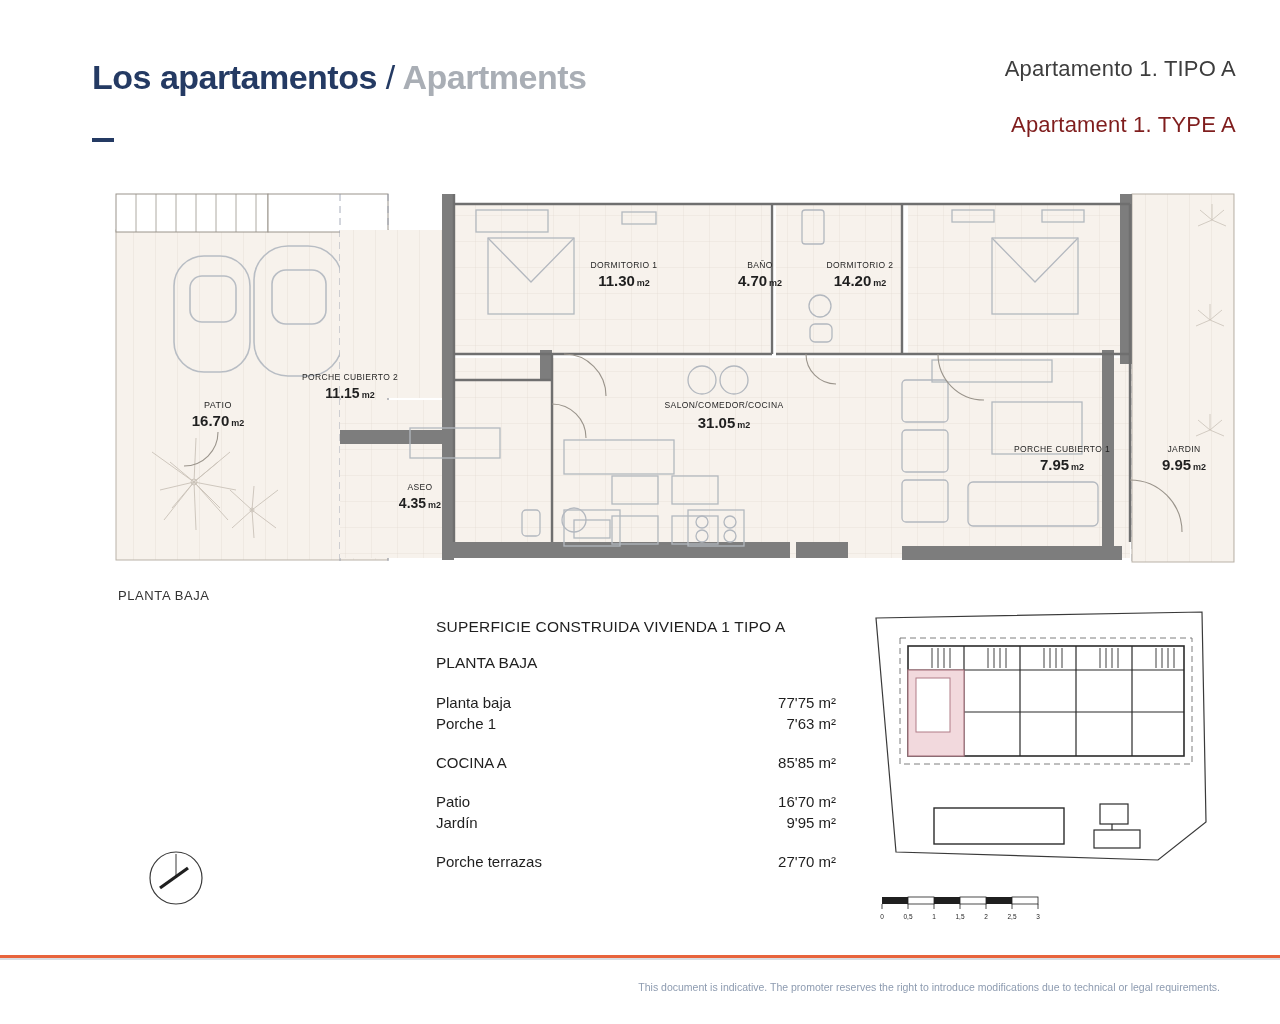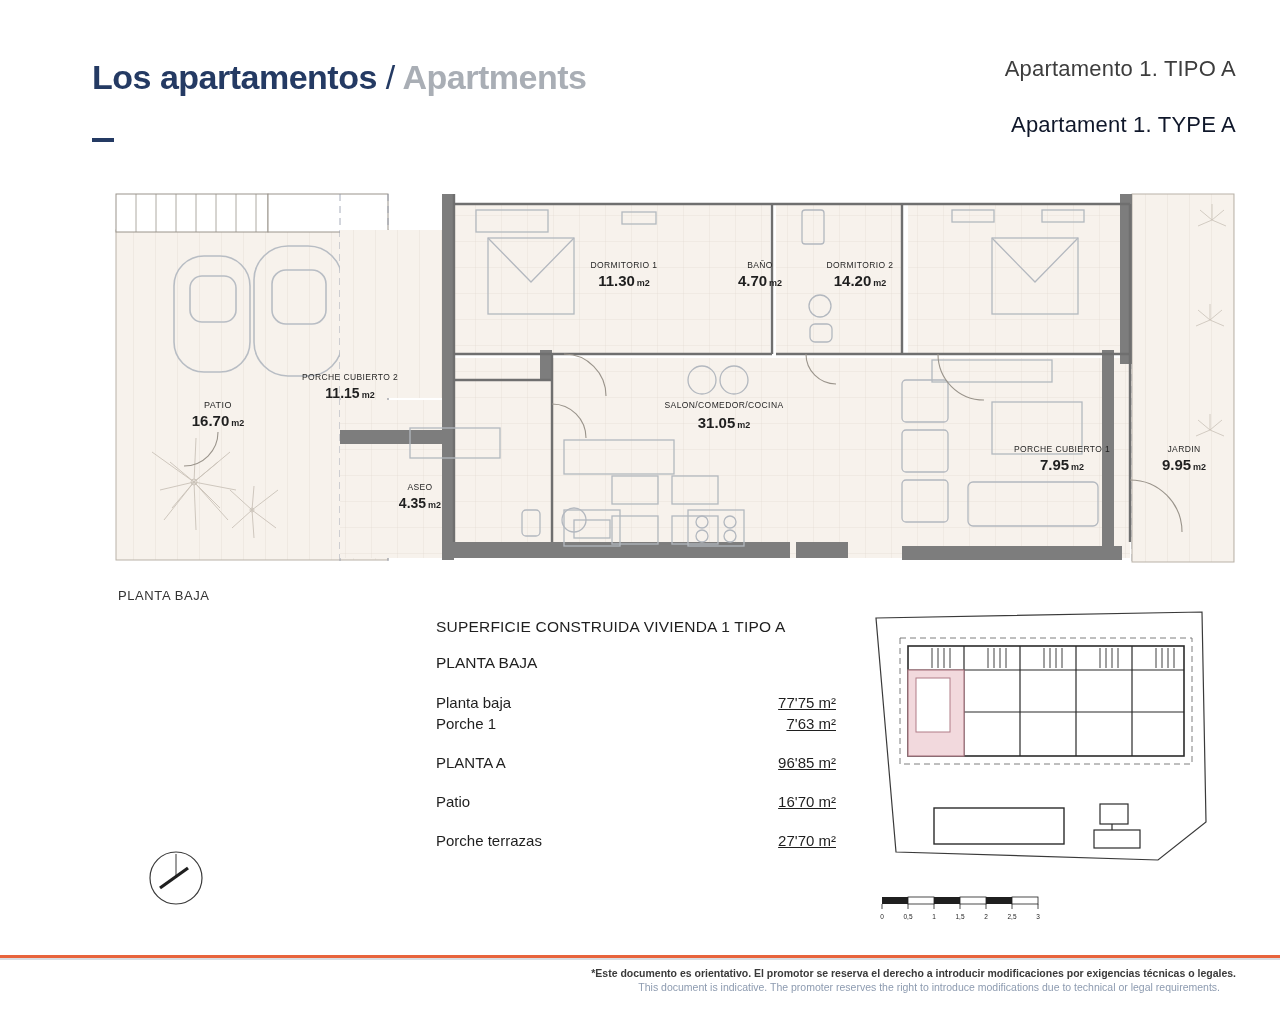--- a/index.html
+++ b/index.html
@@ -21,33 +21,33 @@
   .corner-white { position: absolute; top: -40px; left: -40px; width: 150px; height: 260px;
       background: #ffffff; transform: rotate(18deg); }
 
   
   .title { position: absolute; left: 92px; top: 58px; font-size: 34px; font-weight: 700; color: #243a63; letter-spacing: -0.5px; }
   .title .sep { color: #243a63; font-weight: 400; }
   .title .en { color: #a9aeb5; font-weight: 700; }
   .dash { position: absolute; left: 92px; top: 138px; width: 22px; height: 4px; background: #243a63; }
 
   .sub-es { position: absolute; right: 44px; top: 56px; font-size: 22px; color: #3d3d3d; font-weight: 400; letter-spacing: 0.2px; }
-  .sub-en { position: absolute; right: 44px; top: 112px; font-size: 22px; color: #0f172a; font-weight: 400; letter-spacing: 0.2px; }
+  .sub-en { position: absolute; right: 44px; top: 112px; font-size: 22px; color: #7f1d1d; font-weight: 400; letter-spacing: 0.2px; }
 
   
   .plan { position: absolute; left: 112px; top: 190px; width: 1126px; height: 390px; }
   .plan svg { display: block; }
   .planta-baja-label { position: absolute; left: 118px; top: 588px; font-size: 13px; color: #333; letter-spacing: 0.6px; }
 
   
   .surface { position: absolute; left: 436px; top: 618px; width: 400px; font-size: 15px; color: #1f1f1f; }
   .surface .head { font-size: 15.5px; letter-spacing: 0.2px; margin-bottom: 18px; }
   .surface .sect { font-size: 15.5px; margin-bottom: 20px; }
   .row { display: flex; justify-content: space-between; line-height: 21px; }
-  .row .val { font-variant-numeric: tabular-nums; text-decoration: underline; }
+  .row .val { font-variant-numeric: tabular-nums; }
   .gap { height: 18px; }
 
   
   .compass { position: absolute; left: 148px; top: 850px; width: 56px; height: 56px; }
 
   
   .keyplan { position: absolute; left: 872px; top: 608px; width: 338px; height: 258px; }
 
   
   .scalebar { position: absolute; left: 880px; top: 895px; width: 220px; height: 30px; }
@@ -271,28 +271,32 @@
       <span>Planta baja</span>
       <span class="val">77'75 m²</span>
     </div>
     <div class="row">
       <span>Porche 1</span>
       <span class="val">7'63 m²</span>
     </div>
 
     <div class="gap"></div>
     <div class="row">
-      <span>PLANTA A</span>
-      <span class="val">96'85 m²</span>
+      <span>COCINA A</span>
+      <span class="val">85'85 m²</span>
     </div>
 
     <div class="gap"></div>
     <div class="row">
       <span>Patio</span>
       <span class="val">16'70 m²</span>
+    </div>
+    <div class="row">
+      <span>Jardín</span>
+      <span class="val">9'95 m²</span>
     </div>
 
     <div class="gap"></div>
     <div class="row">
       <span>Porche terrazas</span>
       <span class="val">27'70 m²</span>
     </div>
   </div>
 
   <div class="compass">
@@ -357,16 +361,15 @@
         <text x="80" y="24">1,5</text>
         <text x="106" y="24">2</text>
         <text x="132" y="24">2,5</text>
         <text x="158" y="24">3</text>
       </g>
     </svg>
   </div>
 
   <div class="footer-rule"></div>
   <div class="footer-rule2"></div>
-  <div class="foot-es">*Este documento es orientativo. El promotor se reserva el derecho a introducir modificaciones por exigencias técnicas o legales.</div>
   <div class="foot-en">This document is indicative. The promoter reserves the right to introduce modifications due to technical or legal requirements.</div>
 
 </div>
 
 </body></html>

